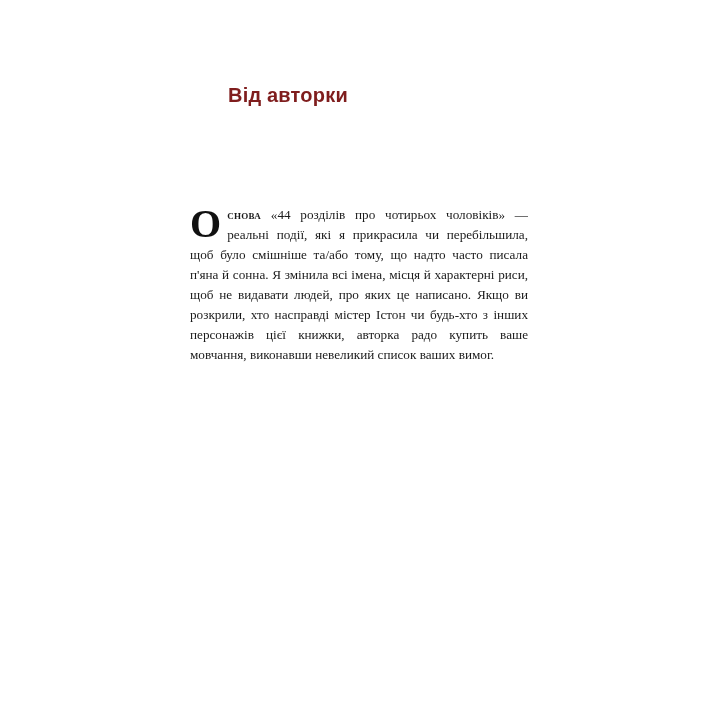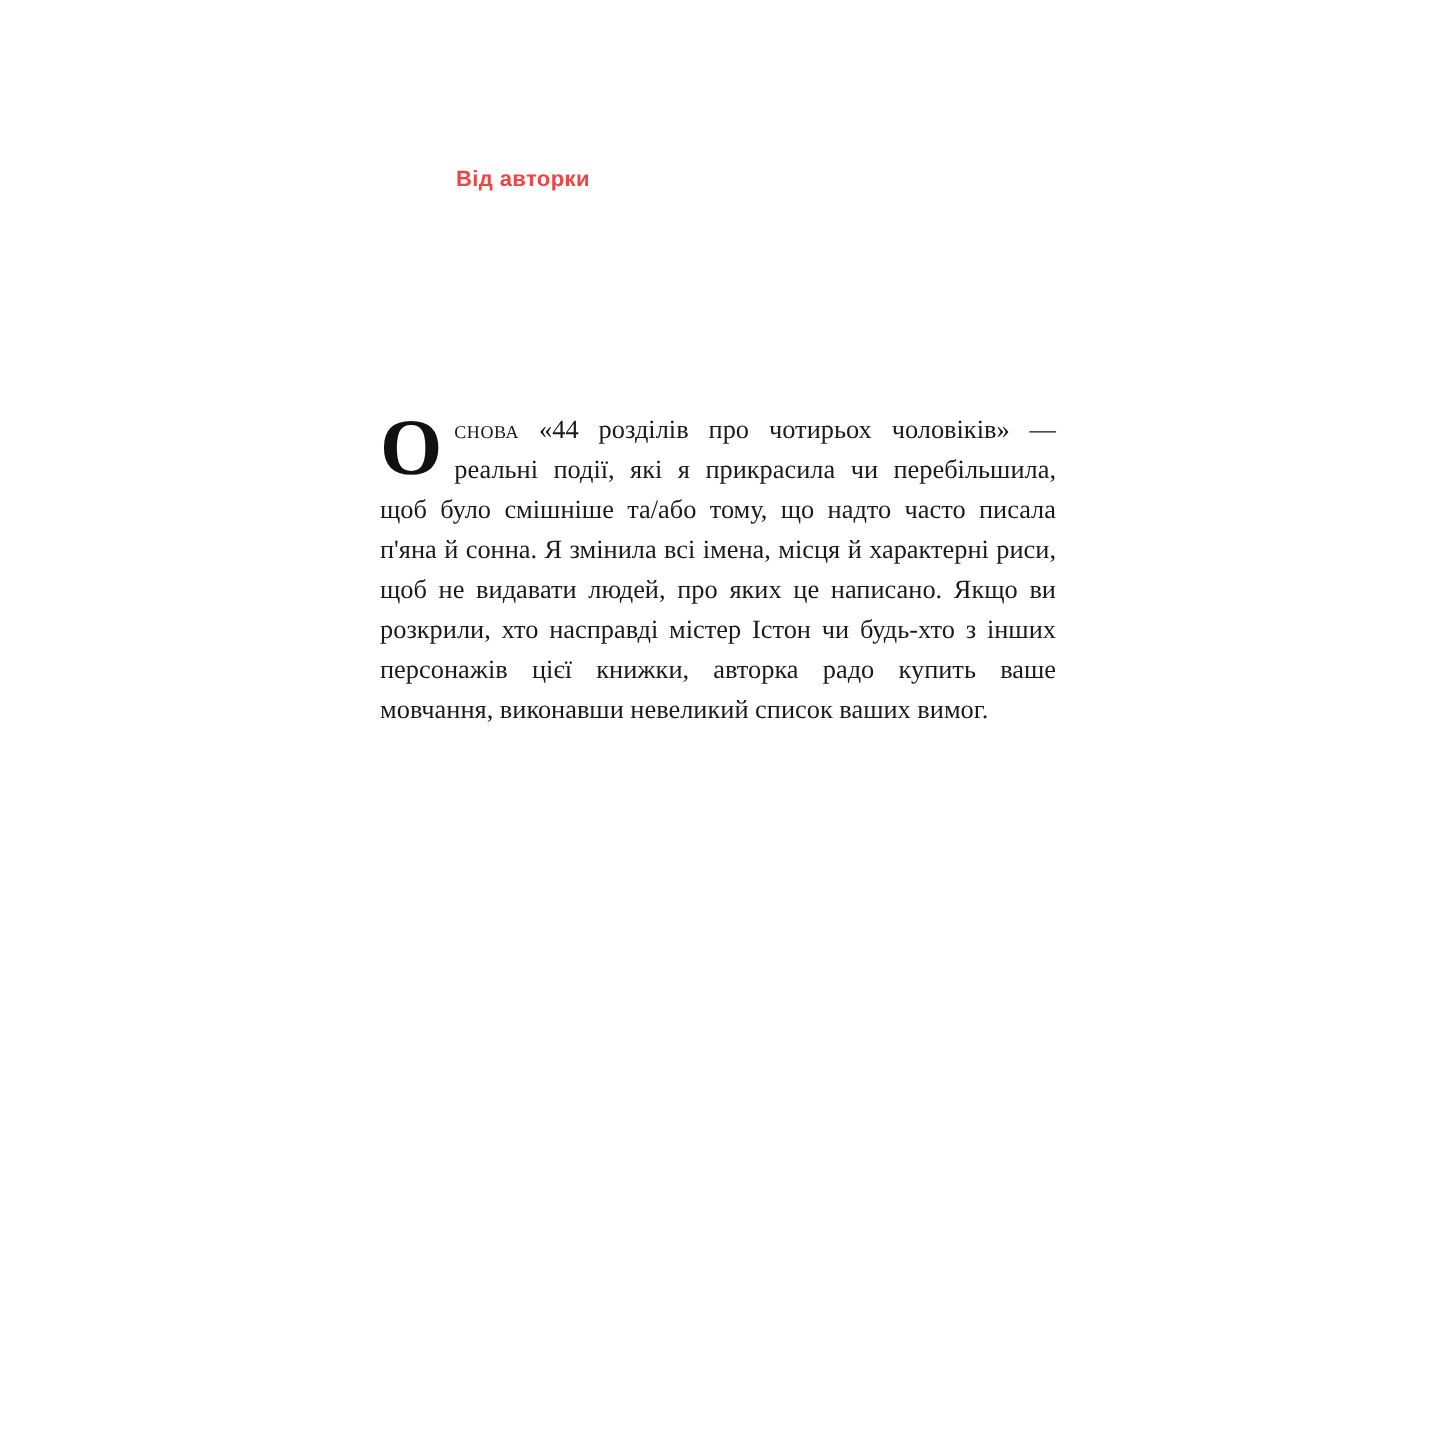--- a/index.html
+++ b/index.html
@@ -20,23 +20,23 @@
     height: 720px;
     background: #ffffff;
     box-sizing: border-box;
   }
   .page-title {
     position: absolute;
     left: 228px;
     top: 84px;
     font-family: "Liberation Sans", sans-serif;
     font-weight: bold;
-    font-size: 11px;
+    font-size: 20px;
     letter-spacing: 0.2px;
-    color: #ef4444;
+    color: #7f1d1d;
   }
   .body-block {
     position: absolute;
     left: 190px;
     top: 205px;
     width: 338px;
   }
   .para {
     margin: 0;
     font-family: "Liberation Serif", serif;
@@ -58,21 +58,21 @@
     float: left;
     font-family: "Liberation Serif", serif;
     font-weight: bold;
     font-size: 40px;
     line-height: 0.86;
     padding: 2px 6px 0 0;
     color: #111111;
   }
   .smallcaps {
     font-variant: small-caps;
-    font-weight: normal;
+    font-weight: bold;
     letter-spacing: 0.3px;
   }
 </style>
 </head>
 <body>
 
 <div class="page">
 
   <div class="page-title">Від авторки</div>
 

